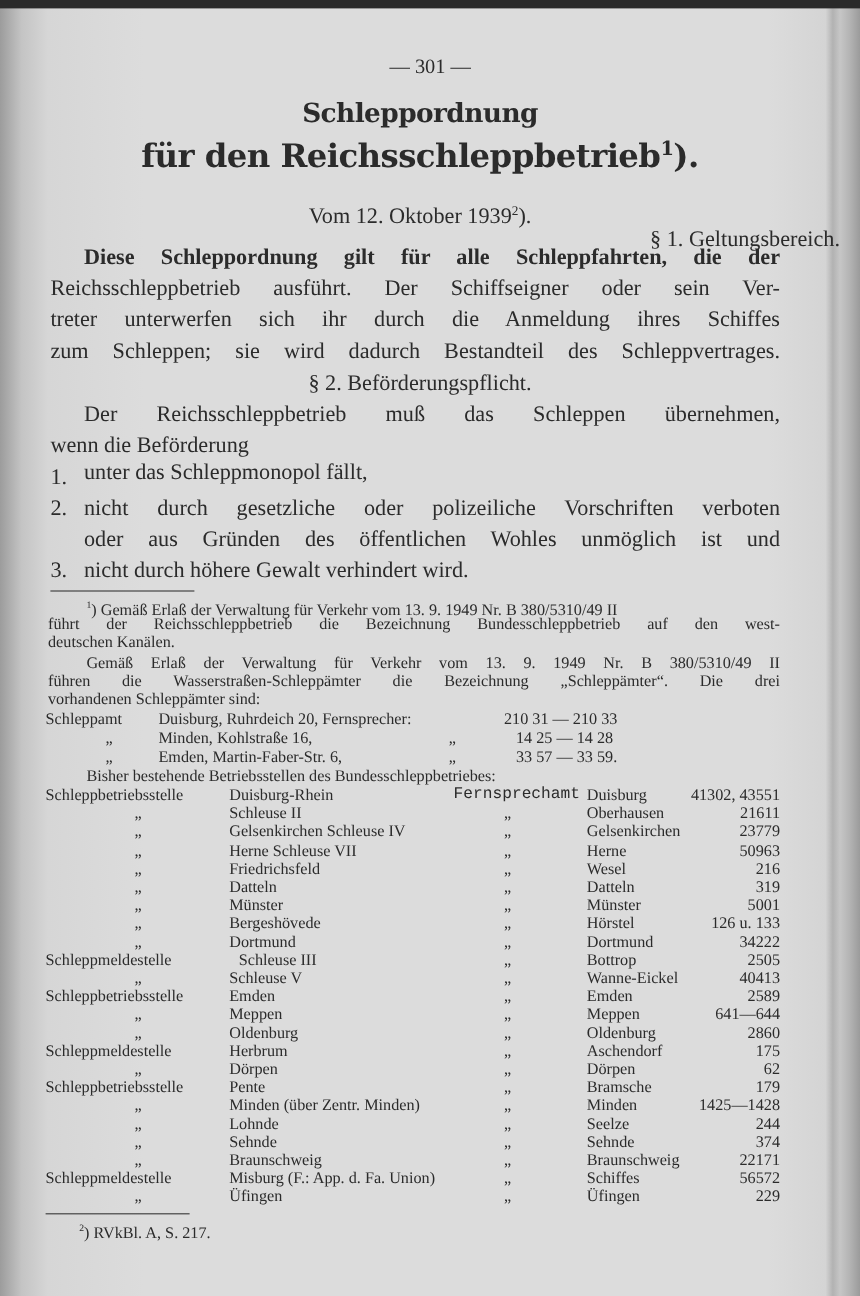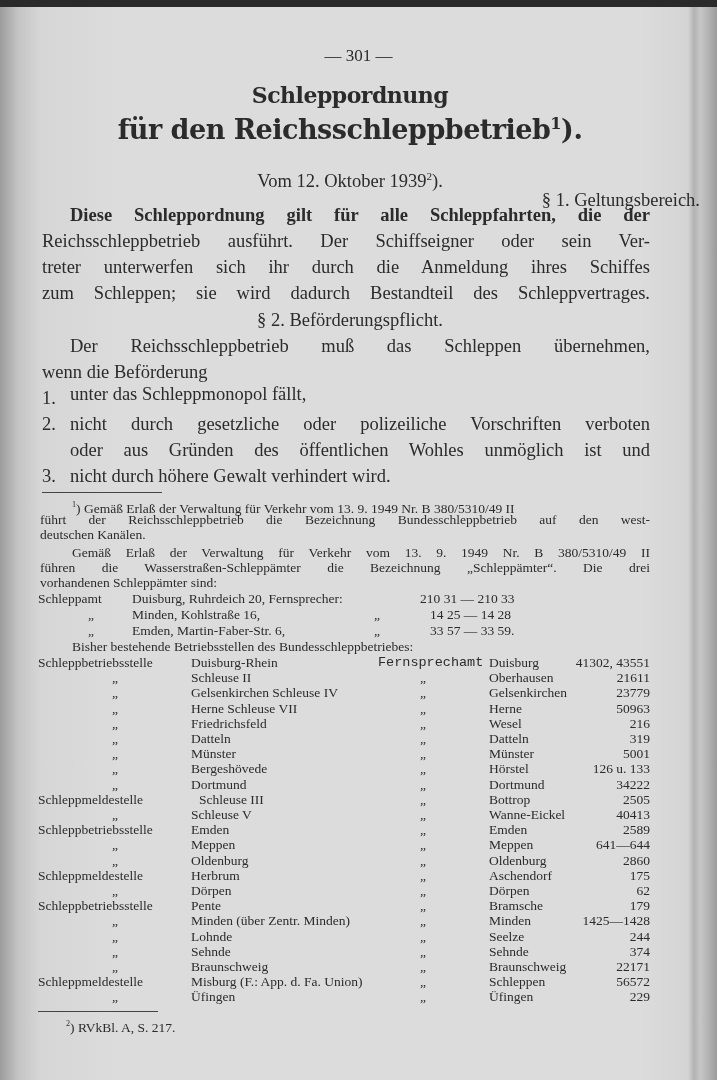--- a/index.html
+++ b/index.html
@@ -243,21 +243,21 @@
         <span class="c1d">„</span>
         <span class="c2">Braunschweig</span>
         <span class="c3">„</span>
         <span class="c4">Braunschweig</span>
         <span class="c5">22171</span>
       </div>
       <div class="row" style="top: 967.2px;">
         <span class="c1">Schleppmeldestelle</span>
         <span class="c2" style="left: 191px;">Misburg (F.: App. d. Fa. Union)</span>
         <span class="c3">„</span>
-        <span class="c4">Schleppen</span>
+        <span class="c4">Schiffes</span>
         <span class="c5">56572</span>
       </div>
       <div class="row" style="top: 982.4px;">
         <span class="c1d">„</span>
         <span class="c2">Üfingen</span>
         <span class="c3">„</span>
         <span class="c4">Üfingen</span>
         <span class="c5">229</span>
       </div>
     </div>

